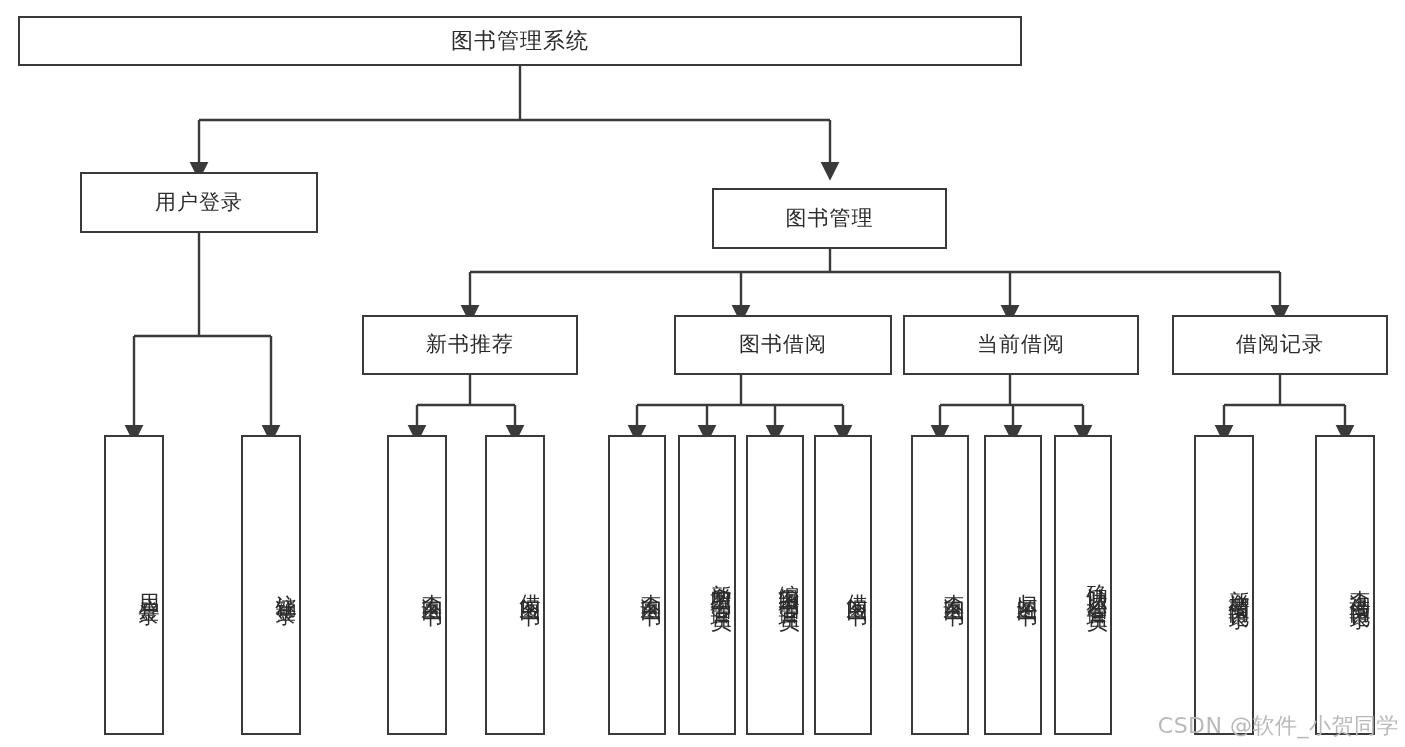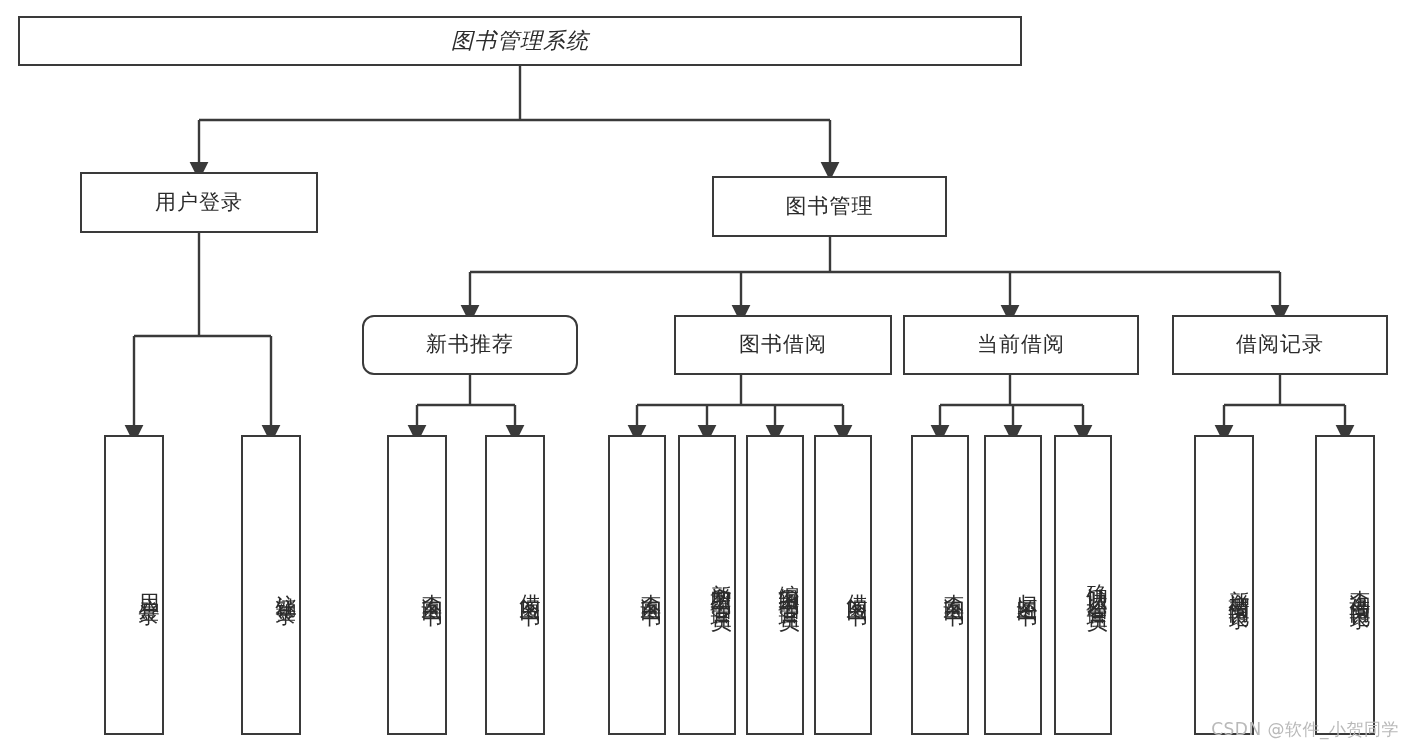--- a/index.html
+++ b/index.html
@@ -45,27 +45,26 @@
     text-orientation: upright;
     font-size: 21px;
     letter-spacing: 4px;
     line-height: 1.25;
     padding: 6px 0;
     align-items: flex-start;
     justify-content: center;
   }
   .node.root {
     font-size: 22px;
-    font-style: italic;
   }
   .watermark {
     position: absolute;
     right: 6px;
     bottom: 6px;
-    font-size: 17px;
+    font-size: 22px;
     color: #b9b9b9;
     letter-spacing: 0.5px;
     white-space: nowrap;
     pointer-events: none;
   }
 </style>
 </head>
 <body>
 
 <div id="canvas">
@@ -116,23 +115,23 @@
       <path d="M1280,375 L1280,405"></path>
       <path d="M1224,405 L1345,405"></path>
       <path d="M1224,405 L1224,427" marker-end="url(#arrow)"></path>
       <path d="M1345,405 L1345,427" marker-end="url(#arrow)"></path>
     </g>
   </svg>
 
   <div class="node horiz root" style="left: 18px; top: 16px; width: 1004px; height: 50px; border-color: rgb(58, 58, 58); background: rgb(255, 255, 255); color: rgb(43, 43, 43);">图书管理系统</div>
 
   <div class="node horiz" style="left: 80px; top: 172px; width: 238px; height: 61px; border-color: rgb(58, 58, 58); background: rgb(255, 255, 255); color: rgb(43, 43, 43);">用户登录</div>
-  <div class="node horiz" style="left: 712px; top: 176px; width: 235px; height: 61px; border-color: rgb(58, 58, 58); background: rgb(255, 255, 255); color: rgb(43, 43, 43);">图书管理</div>
+  <div class="node horiz" style="left: 712px; top: 188px; width: 235px; height: 61px; border-color: rgb(58, 58, 58); background: rgb(255, 255, 255); color: rgb(43, 43, 43);">图书管理</div>
 
-  <div class="node horiz" style="left: 362px; top: 315px; width: 216px; height: 60px; border-color: rgb(58, 58, 58); background: rgb(255, 255, 255); color: rgb(43, 43, 43); border-radius: 12px;">新书推荐</div>
+  <div class="node horiz" style="left: 362px; top: 315px; width: 216px; height: 60px; border-color: rgb(58, 58, 58); background: rgb(255, 255, 255); color: rgb(43, 43, 43);">新书推荐</div>
   <div class="node horiz" style="left: 632px; top: 315px; width: 218px; height: 60px; border-color: rgb(58, 58, 58); background: rgb(255, 255, 255); color: rgb(43, 43, 43); margin-left: 42px;">图书借阅</div>
   <div class="node horiz" style="left: 903px; top: 315px; width: 236px; height: 60px; border-color: rgb(58, 58, 58); background: rgb(255, 255, 255); color: rgb(43, 43, 43);">当前借阅</div>
   <div class="node horiz" style="left: 1172px; top: 315px; width: 216px; height: 60px; border-color: rgb(58, 58, 58); background: rgb(255, 255, 255); color: rgb(43, 43, 43);">借阅记录</div>
 
   <div class="node vert" style="left: 104px; top: 435px; width: 60px; height: 300px; border-color: rgb(58, 58, 58); background: rgb(255, 255, 255); color: rgb(43, 43, 43);">用户登录</div>
   <div class="node vert" style="left: 241px; top: 435px; width: 60px; height: 300px; border-color: rgb(58, 58, 58); background: rgb(255, 255, 255); color: rgb(43, 43, 43);">注销登录</div>
   <div class="node vert" style="left: 387px; top: 435px; width: 60px; height: 300px; border-color: rgb(58, 58, 58); background: rgb(255, 255, 255); color: rgb(43, 43, 43);">查询图书</div>
   <div class="node vert" style="left: 485px; top: 435px; width: 60px; height: 300px; border-color: rgb(58, 58, 58); background: rgb(255, 255, 255); color: rgb(43, 43, 43);">借阅图书</div>
   <div class="node vert" style="left: 608px; top: 435px; width: 58px; height: 300px; border-color: rgb(58, 58, 58); background: rgb(255, 255, 255); color: rgb(43, 43, 43);">查询图书</div>
   <div class="node vert" style="left: 678px; top: 435px; width: 58px; height: 300px; border-color: rgb(58, 58, 58); background: rgb(255, 255, 255); color: rgb(43, 43, 43);">新增图书（管理员）</div>

